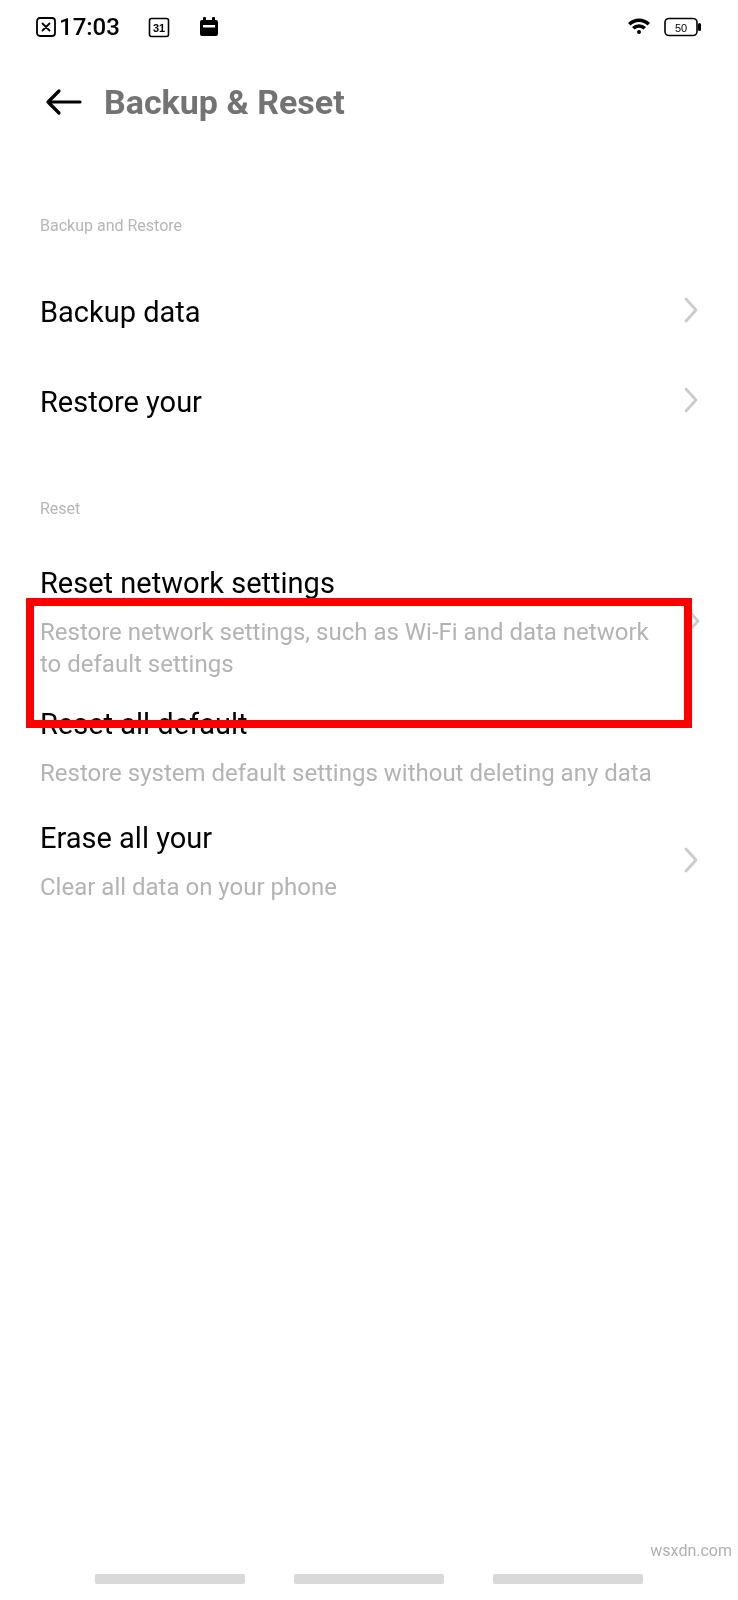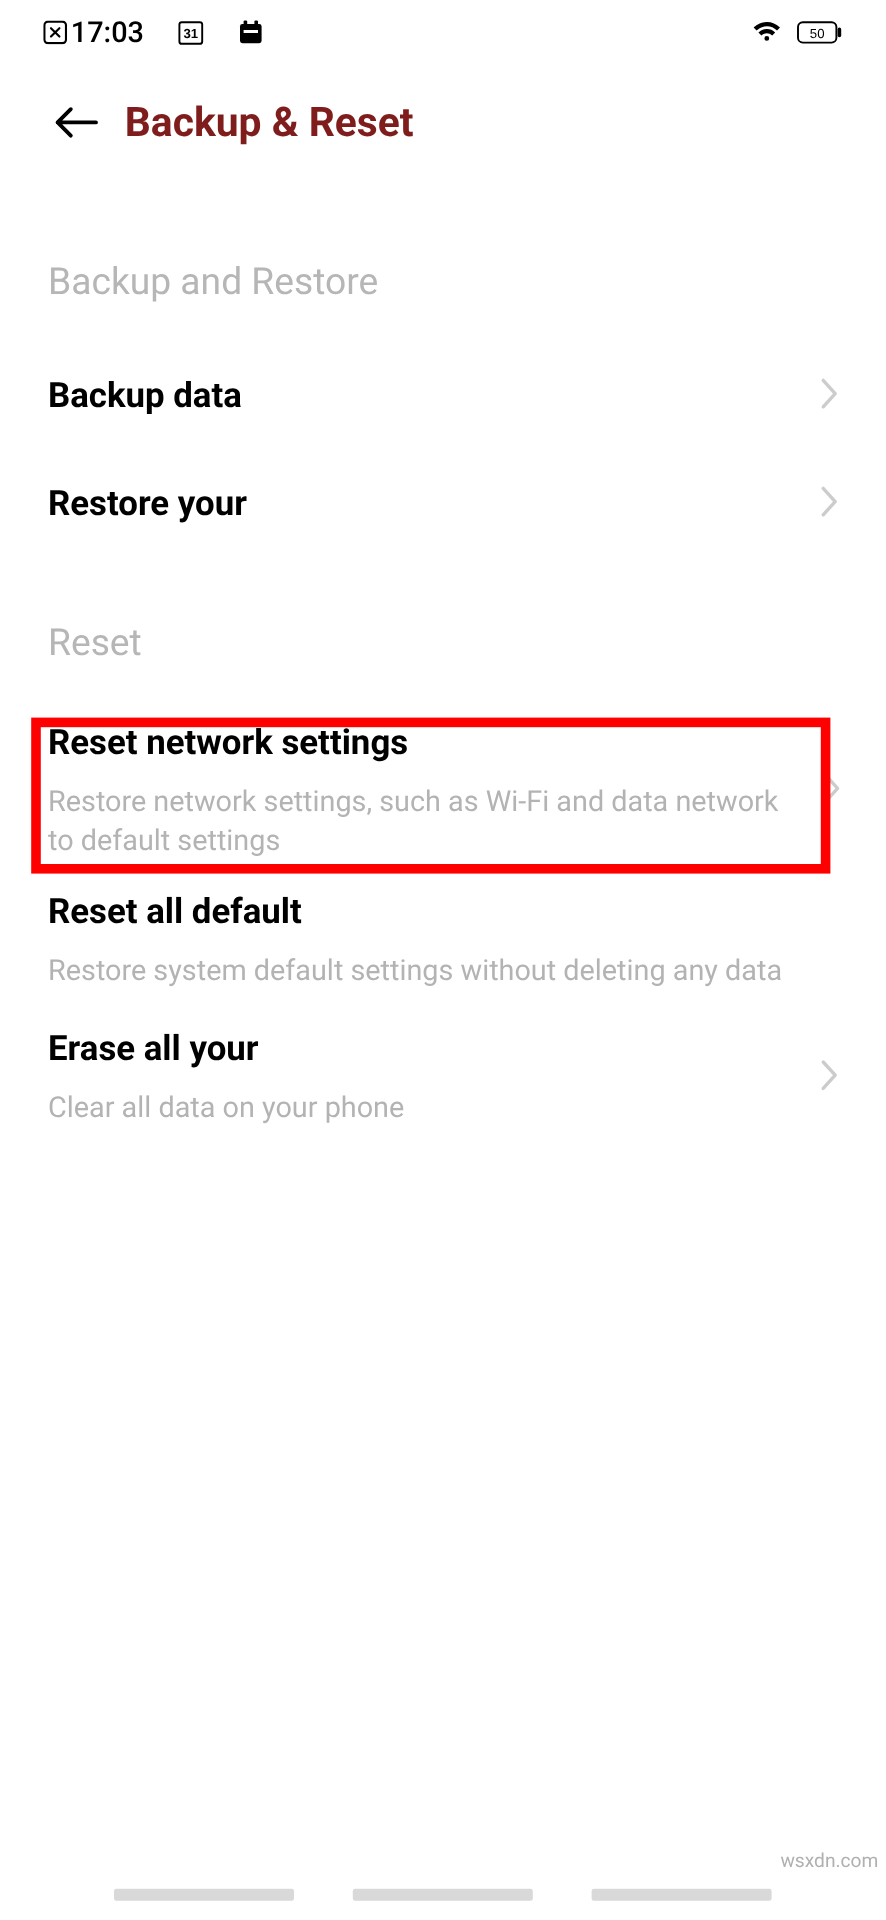--- a/index.html
+++ b/index.html
@@ -66,27 +66,27 @@
       gap: 22px;
     }
     .back-arrow {
       display: inline-flex;
       align-items: center;
       cursor: pointer;
     }
     .page-title {
       font-size: 34px;
       font-weight: 700;
-      color: #7f1d1d;
+      color: #737373;
     }
     .content {
       padding: 0 40px;
     }
     .section-header {
-      font-size: 31px;
+      font-size: 16px;
       color: #b6b6b6;
       margin-top: 72px;
       margin-bottom: 32px;
     }
     .section-header.reset-header {
       margin-top: 52px;
       margin-bottom: 28px;
     }
     .setting-item {
       display: flex;
@@ -95,21 +95,21 @@
       padding: 24px 0;
       cursor: pointer;
       position: relative;
     }
     .setting-content {
       flex: 1;
     }
     .setting-title {
       font-size: 29px;
       color: #000;
-      font-weight: 700;
+      font-weight: 400;
     }
     .setting-description {
       font-size: 24px;
       color: #b3b3b3;
       line-height: 1.35;
       margin-top: 16px;
     }
     .chevron {
       color: #cccccc;
       flex-shrink: 0;

